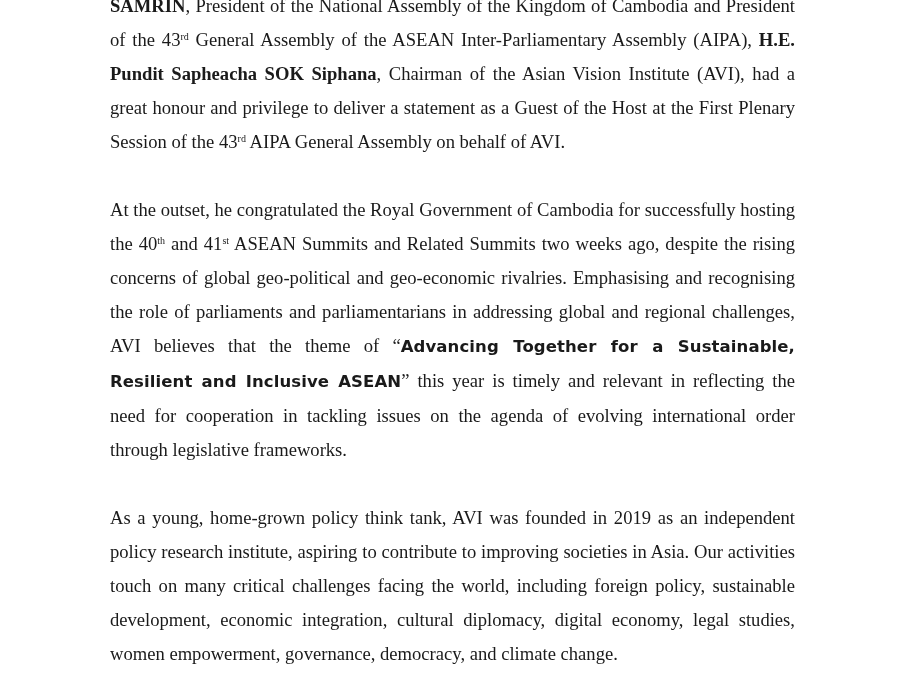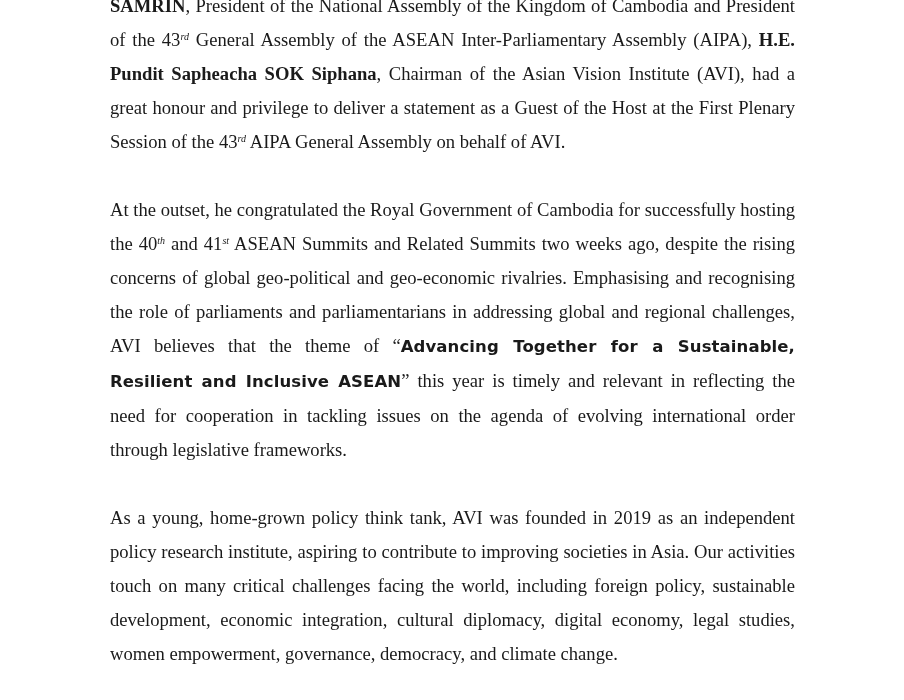--- a/index.html
+++ b/index.html
@@ -29,21 +29,20 @@
       text-align-last: left;
     }
     .para.p2 { margin-top: 4px; }
     b {
       font-weight: bold;
     }
     sup {
       font-size: 10px;
       line-height: 0;
       vertical-align: 6px;
-      font-style: italic;
     }
     .theme-quote b {
       font-family: "DejaVu Sans", sans-serif;
       font-size: 16.5px;
       letter-spacing: 0.1px;
     }
   </style>
 </head>
 <body>
 

